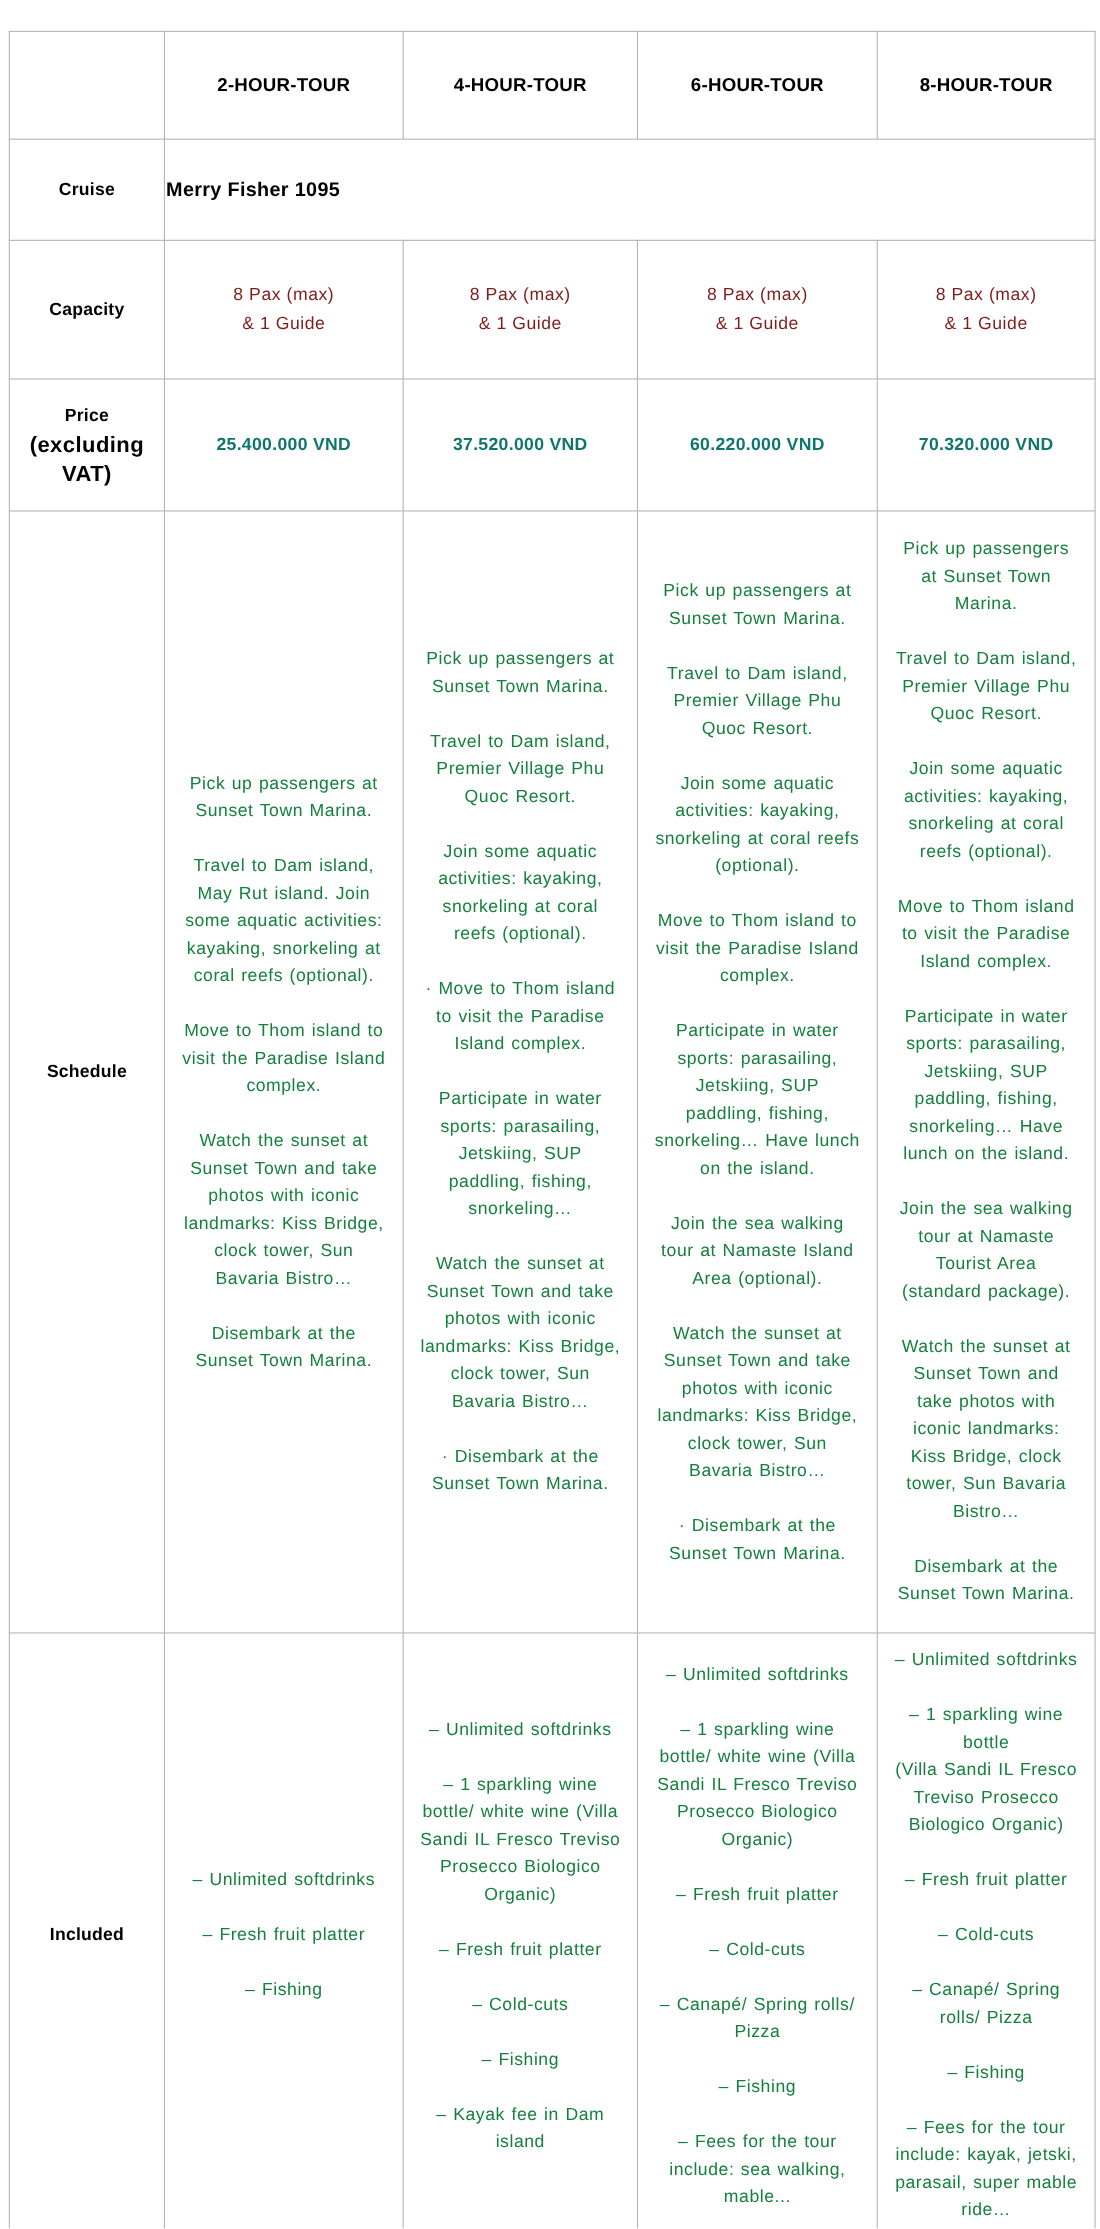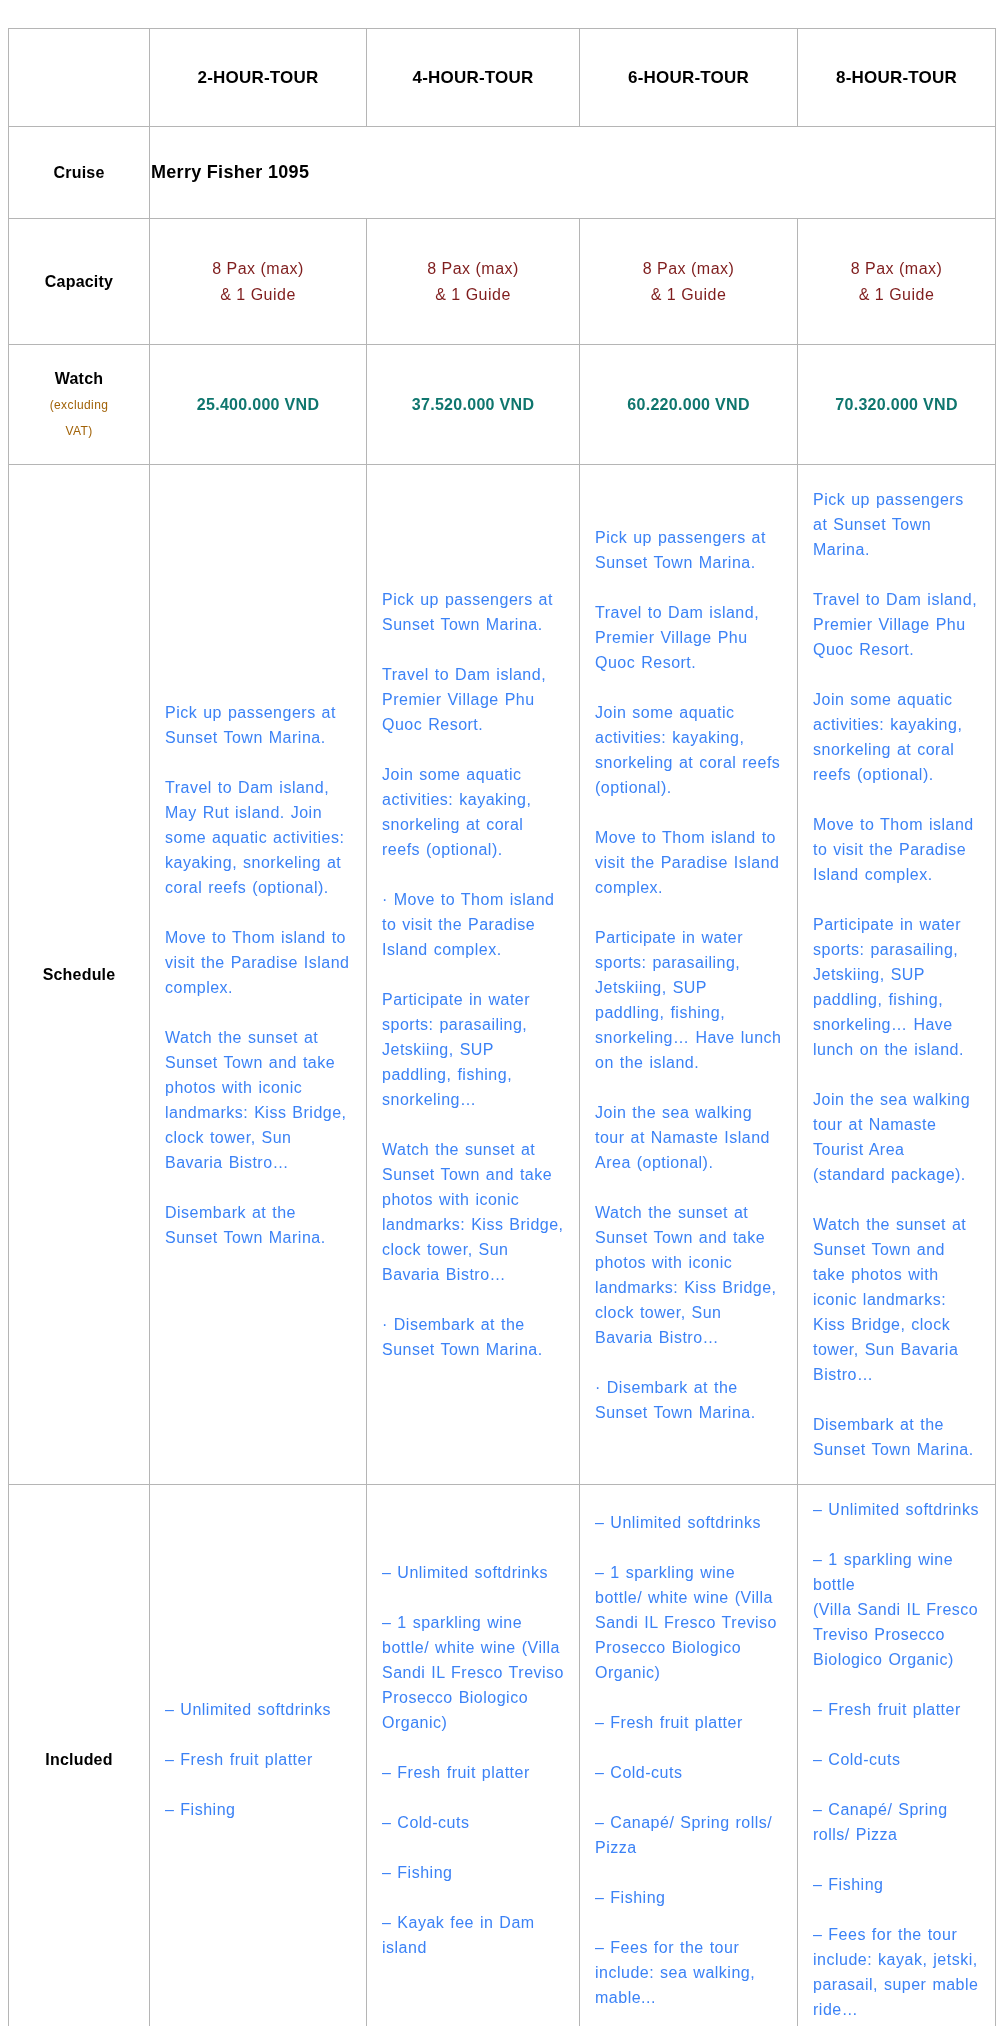--- a/index.html
+++ b/index.html
@@ -42,23 +42,23 @@
   }
   td.lbl{
     font-size:16px;
     font-weight:bold;
     color:#000;
     text-align:center;
     letter-spacing:0.2px;
     padding:0 6px;
   }
   td.lbl .note{
-    font-weight:normal;
-    color:#a16207;
-    font-size:12px;
+    font-weight:bold;
+    color:#000000;
+    font-size:20px;
     line-height:26px;
     white-space:pre-line;
     letter-spacing:0.4px;
   }
   td.lbl .main{
     line-height:26px;
   }
   td.cruise-val{
     font-size:18px;
     font-weight:bold;
@@ -78,22 +78,22 @@
   }
   td.price{
     font-size:16px;
     font-weight:bold;
     color:#0f766e;
     letter-spacing:0.3px;
   }
   td.body{
     font-size:16px;
     line-height:25px;
-    color:#3b82f6;
-    text-align:left;
+    color:#15803d;
+    text-align:center;
     padding:0 15px;
     letter-spacing:0.5px;
     word-spacing:1px;
   }
   td.body .para{
     margin:25px 0;
     white-space:pre-line;
   }
   td.body .para:first-child{margin-top:0;}
   td.body .para:last-child{margin-bottom:0;}
@@ -132,21 +132,21 @@
       <td class="center cap">8 Pax (max)
 &amp; 1 Guide</td>
       <td class="center cap">8 Pax (max)
 &amp; 1 Guide</td>
       <td class="center cap">8 Pax (max)
 &amp; 1 Guide</td>
     </tr>
 
     <tr class="r-price">
       <td class="lbl">
-        <div class="main">Watch</div>
+        <div class="main">Price</div>
         <div class="note">(excluding
 VAT)</div>
       </td>
       <td class="center price">25.400.000 VND</td>
       <td class="center price">37.520.000 VND</td>
       <td class="center price">60.220.000 VND</td>
       <td class="center price">70.320.000 VND</td>
     </tr>
 
     <tr class="r-schedule">

